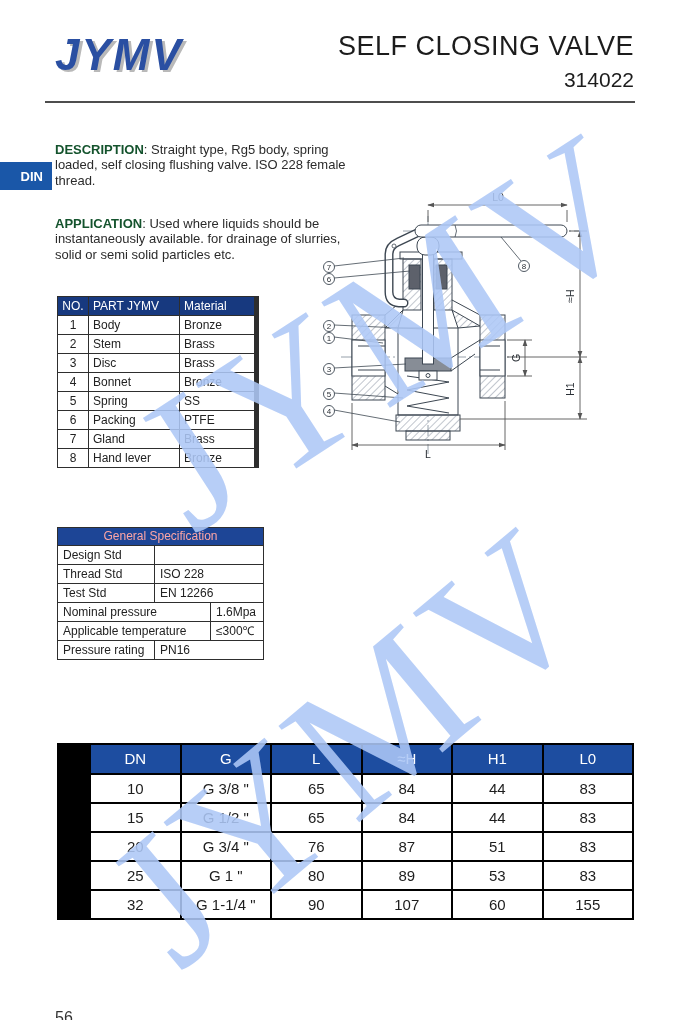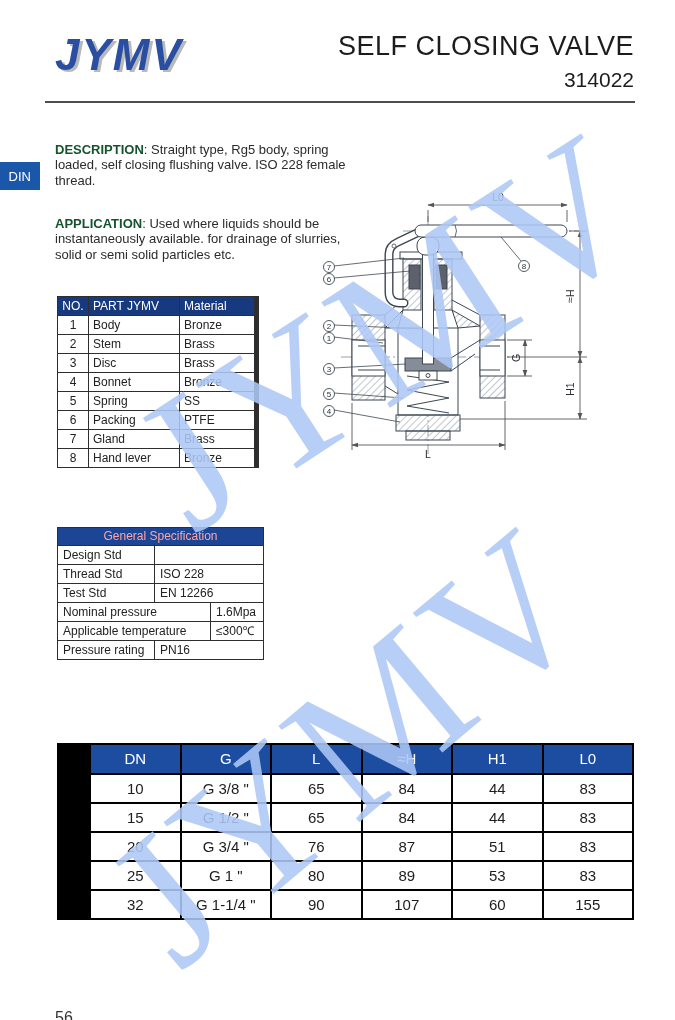--- a/index.html
+++ b/index.html
@@ -13,23 +13,23 @@
     font:800 44px "Liberation Sans",sans-serif;font-style:italic;
     color:#2a4fa2;letter-spacing:2px;
     text-shadow:3px 2px 0 #b9b9b9;
   }
   .title-block{position:absolute;right:41px;top:32px;text-align:right;}
   .page-title{font-size:27px;color:#1c1c1c;letter-spacing:.5px;line-height:1.1;}
   .product-code{font-size:21px;color:#1c1c1c;margin-top:6px;}
   .header-rule{position:absolute;left:45px;top:101px;width:590px;height:2px;background:#4d4d4d;}
   
   .din-tab{
-    position:absolute;left:0;top:162px;width:40px;height:28px;background:#1a57a8;
+    position:absolute;left:0;top:162px;width:52px;height:28px;background:#1a57a8;
     color:#fff;font-size:13px;display:flex;align-items:center;justify-content:flex-end;
-    padding-right:9px;box-sizing:border-box;
+    padding-right:9px;box-sizing:border-box;font-weight:bold;
   }
   
   .para{position:absolute;left:55px;width:310px;font-size:13px;line-height:1.18;color:#2b2b2b;}
   .para b{color:#14532d;}
   .desc{top:129px;}
   .appl{top:203px;}
   
   .grid-table{position:absolute;background:#2e2e2e;border:1px solid #2e2e2e;
     display:flex;flex-direction:column;gap:1px;}
   #parts-table{left:57px;top:296px;width:200px;}

